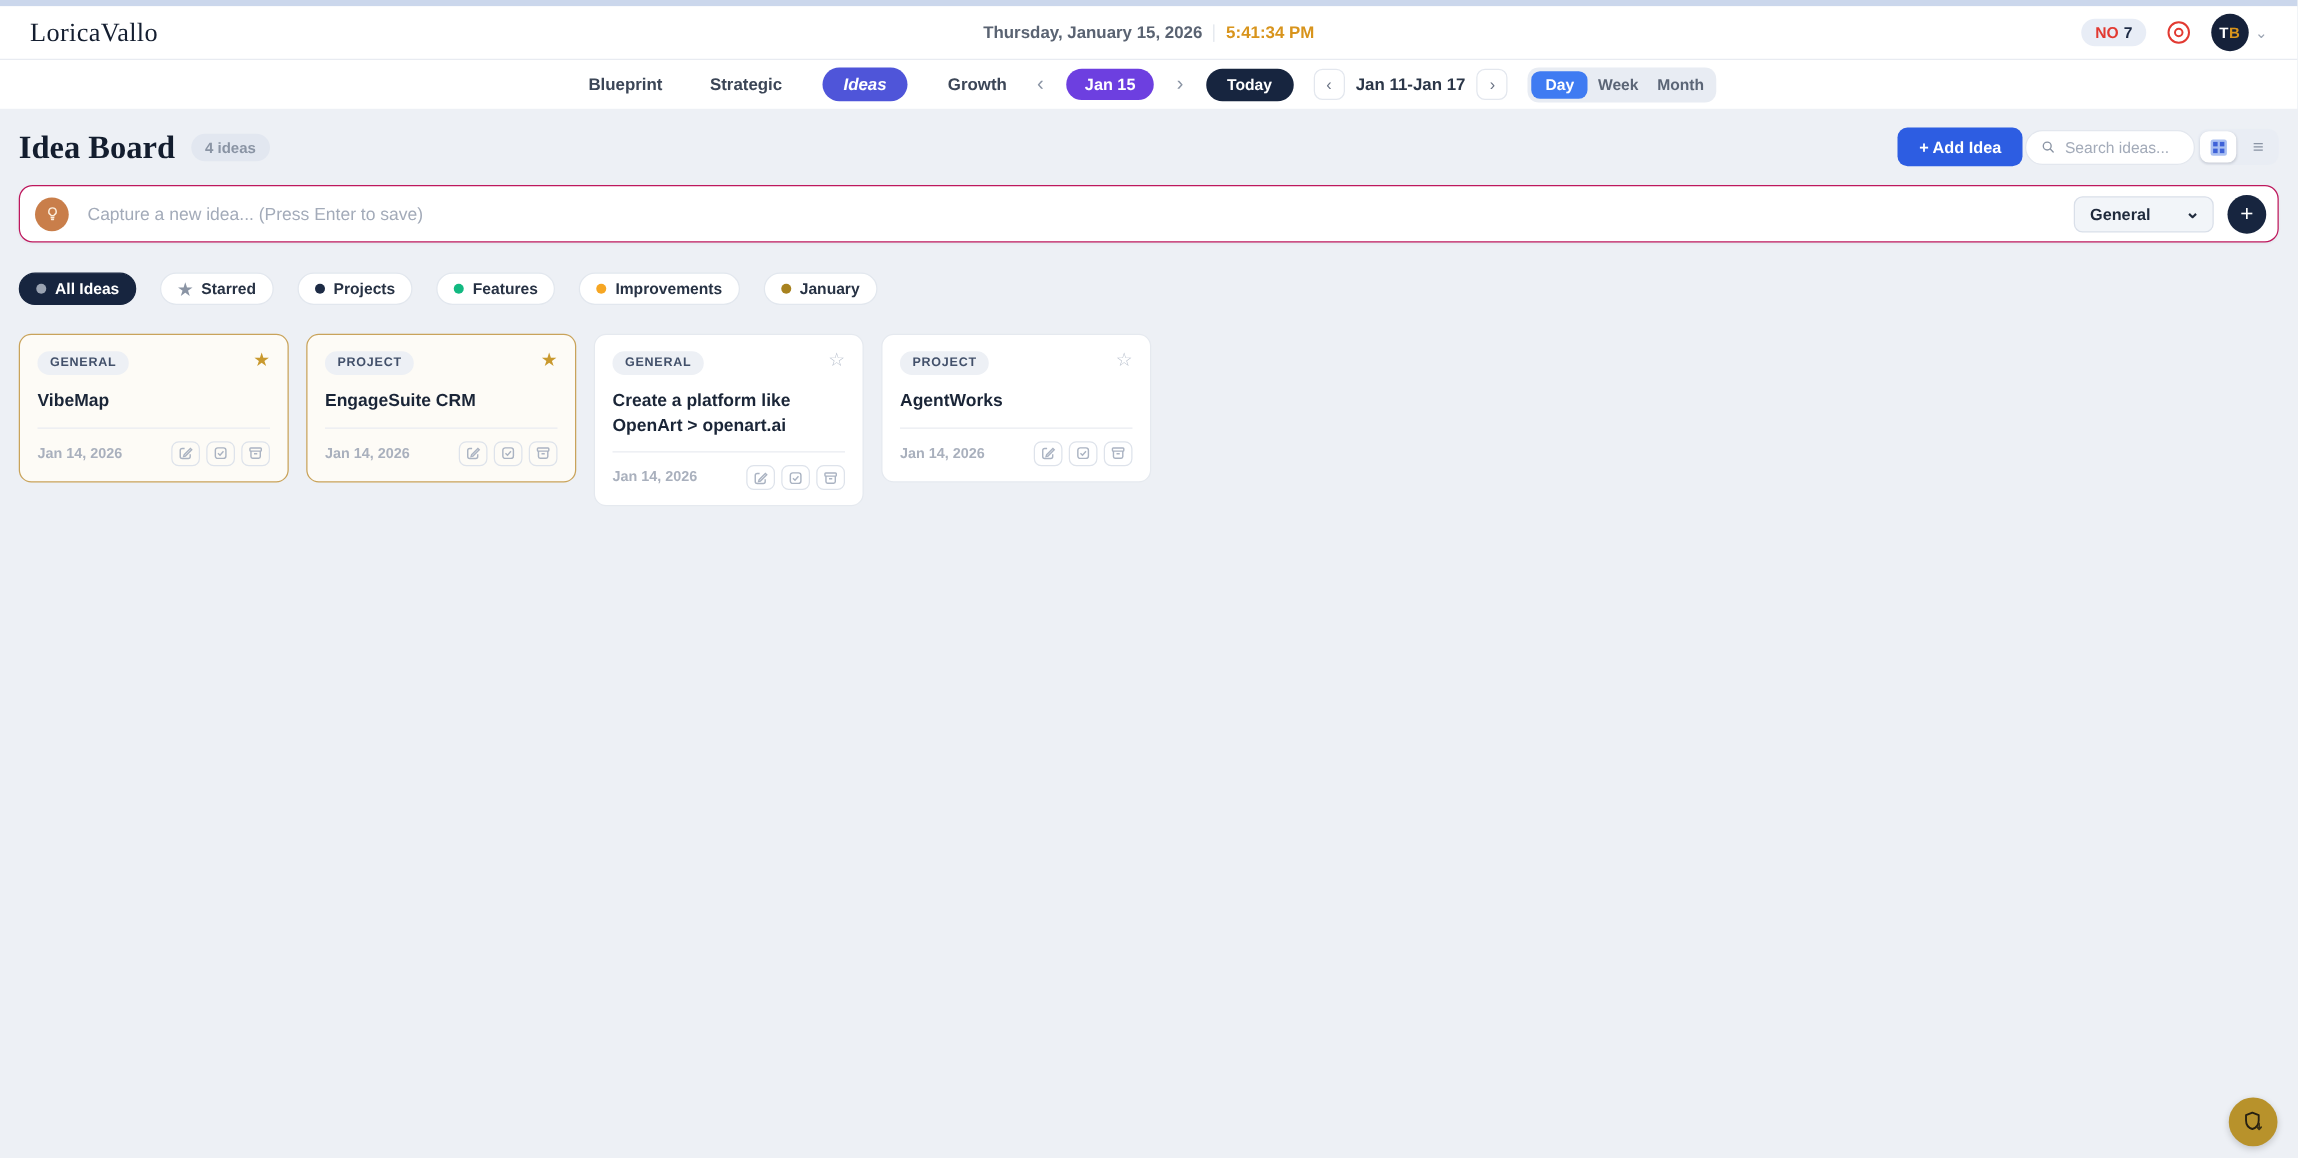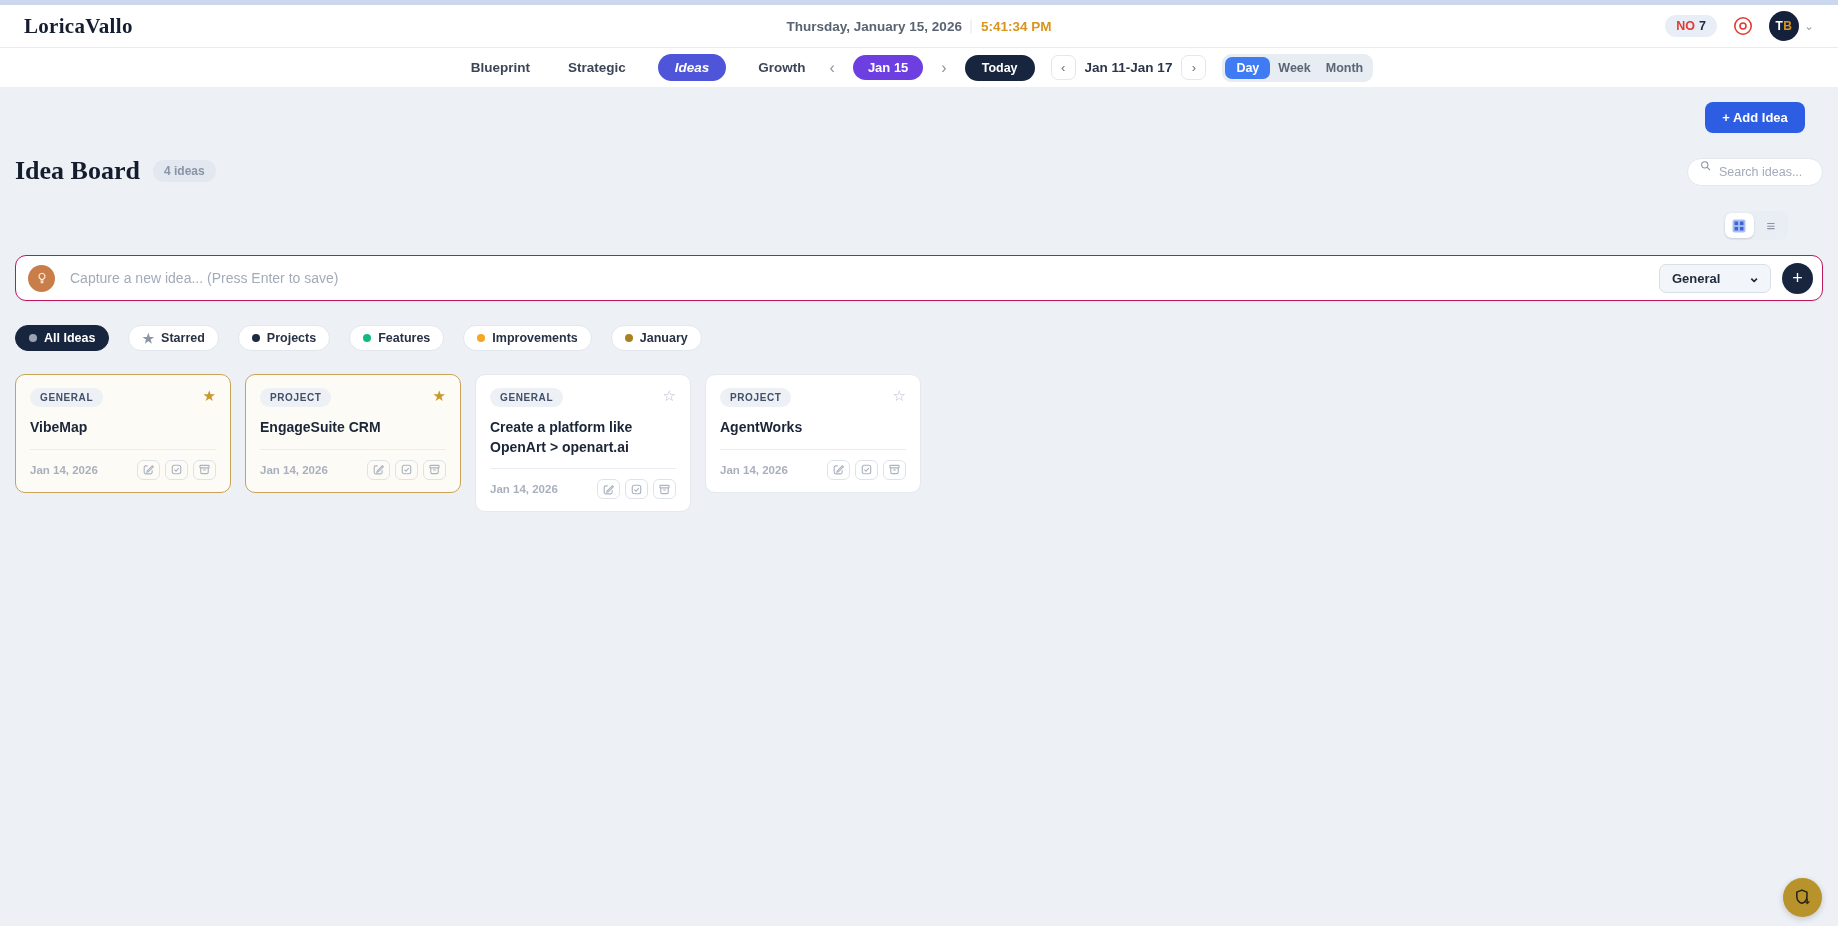--- a/index.html
+++ b/index.html
@@ -11,21 +11,21 @@
   }
   .top-strip { height:5px; background:#cbd7ec; }
 
   
   .app-header {
     height:43px; background:#fff; border-bottom:1px solid #e8ebf1;
     display:flex; align-items:center; padding:0 24px; position:relative;
   }
   .logo {
     font-family:"Liberation Serif","DejaVu Serif",serif;
-    font-weight:700; font-size:21px; color:#141e30; letter-spacing:.3px;
+    font-weight:400; font-size:21px; color:#141e30; letter-spacing:.3px;
   }
   .header-center {
     position:absolute; left:50%; top:50%; transform:translate(-50%,-50%);
     display:flex; align-items:center; gap:9px;
     font-size:13.5px; font-weight:600; color:#5a6372; white-space:nowrap;
   }
   .vdiv { width:1px; height:14px; background:#e0e5ec; }
   .time { color:var(--time-orange); font-weight:700; }
   .header-right { margin-left:auto; display:flex; align-items:center; gap:15px; }
   .notif-pill {
@@ -81,28 +81,28 @@
   
   .board-header { display:flex; align-items:center; padding:15px 15px 13px; }
   .board-title {
     font-family:"Liberation Serif","DejaVu Serif",serif;
     font-size:26px; font-weight:700; color:#131d2e;
   }
   .count-pill {
     margin-left:13px; background:#e2e7f0; color:#8a94a4;
     font-size:12px; font-weight:600; padding:4px 11px; border-radius:999px;
   }
-  .board-actions { margin-left:auto; display:flex; align-items:center; gap:25px;flex-direction:column; }
+  .board-actions { margin-left:auto; display:flex; align-items:center; gap:2px; }
   .add-btn {
     background:var(--accent-blue); color:#fff; border:none; border-radius:8px;
     font-size:13px; font-weight:600; padding:8px 17px; font-family:inherit; cursor:pointer;
   }
   .search-box {
     background:#fff; border:1px solid #e3e7ee; border-radius:999px;
-    display:flex; gap:6px; padding:0 12px; height:28px; width:136px;
+    display:flex; align-items:center; gap:6px; padding:0 12px; height:28px; width:136px;
   }
   .search-box input {
     border:none; outline:none; font-size:12.5px; color:#333; width:100%;
     background:transparent; font-family:inherit;
   }
   input::placeholder { color:#a3abb9; }
   .view-toggle { background:#e9edf4; border-radius:9px; padding:2px; display:flex; gap:3px; }
   .view-btn {
     width:29px; height:25px; border:none; border-radius:7px; background:transparent;
     display:flex; align-items:center; justify-content:center; cursor:pointer;

